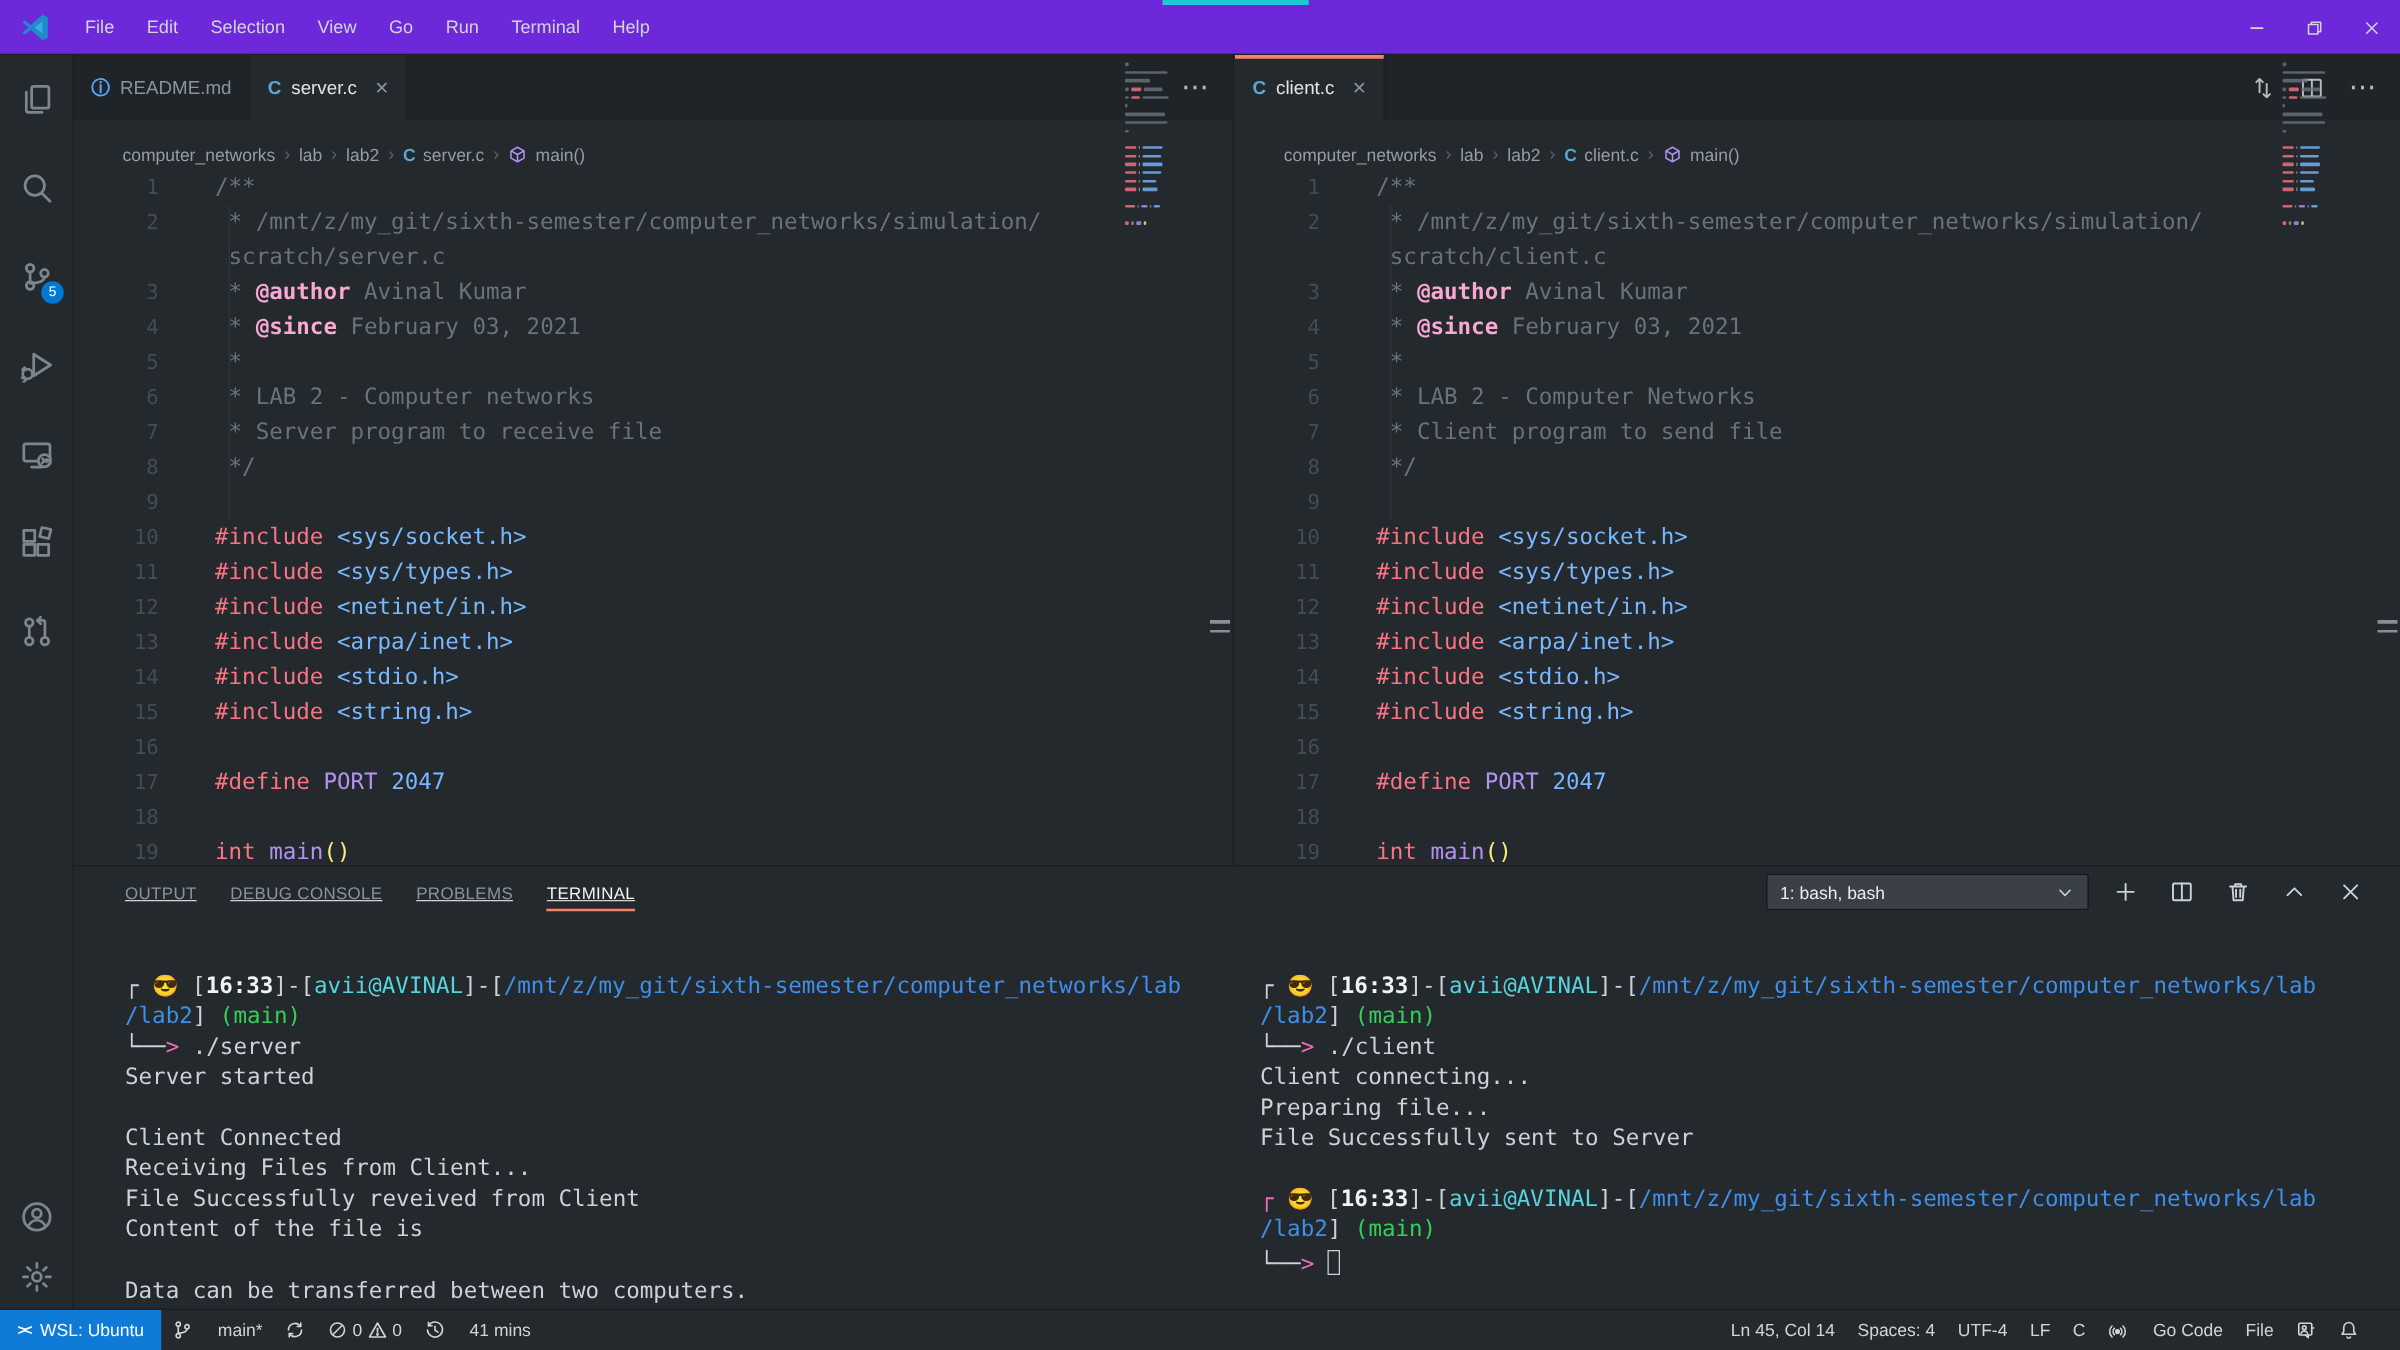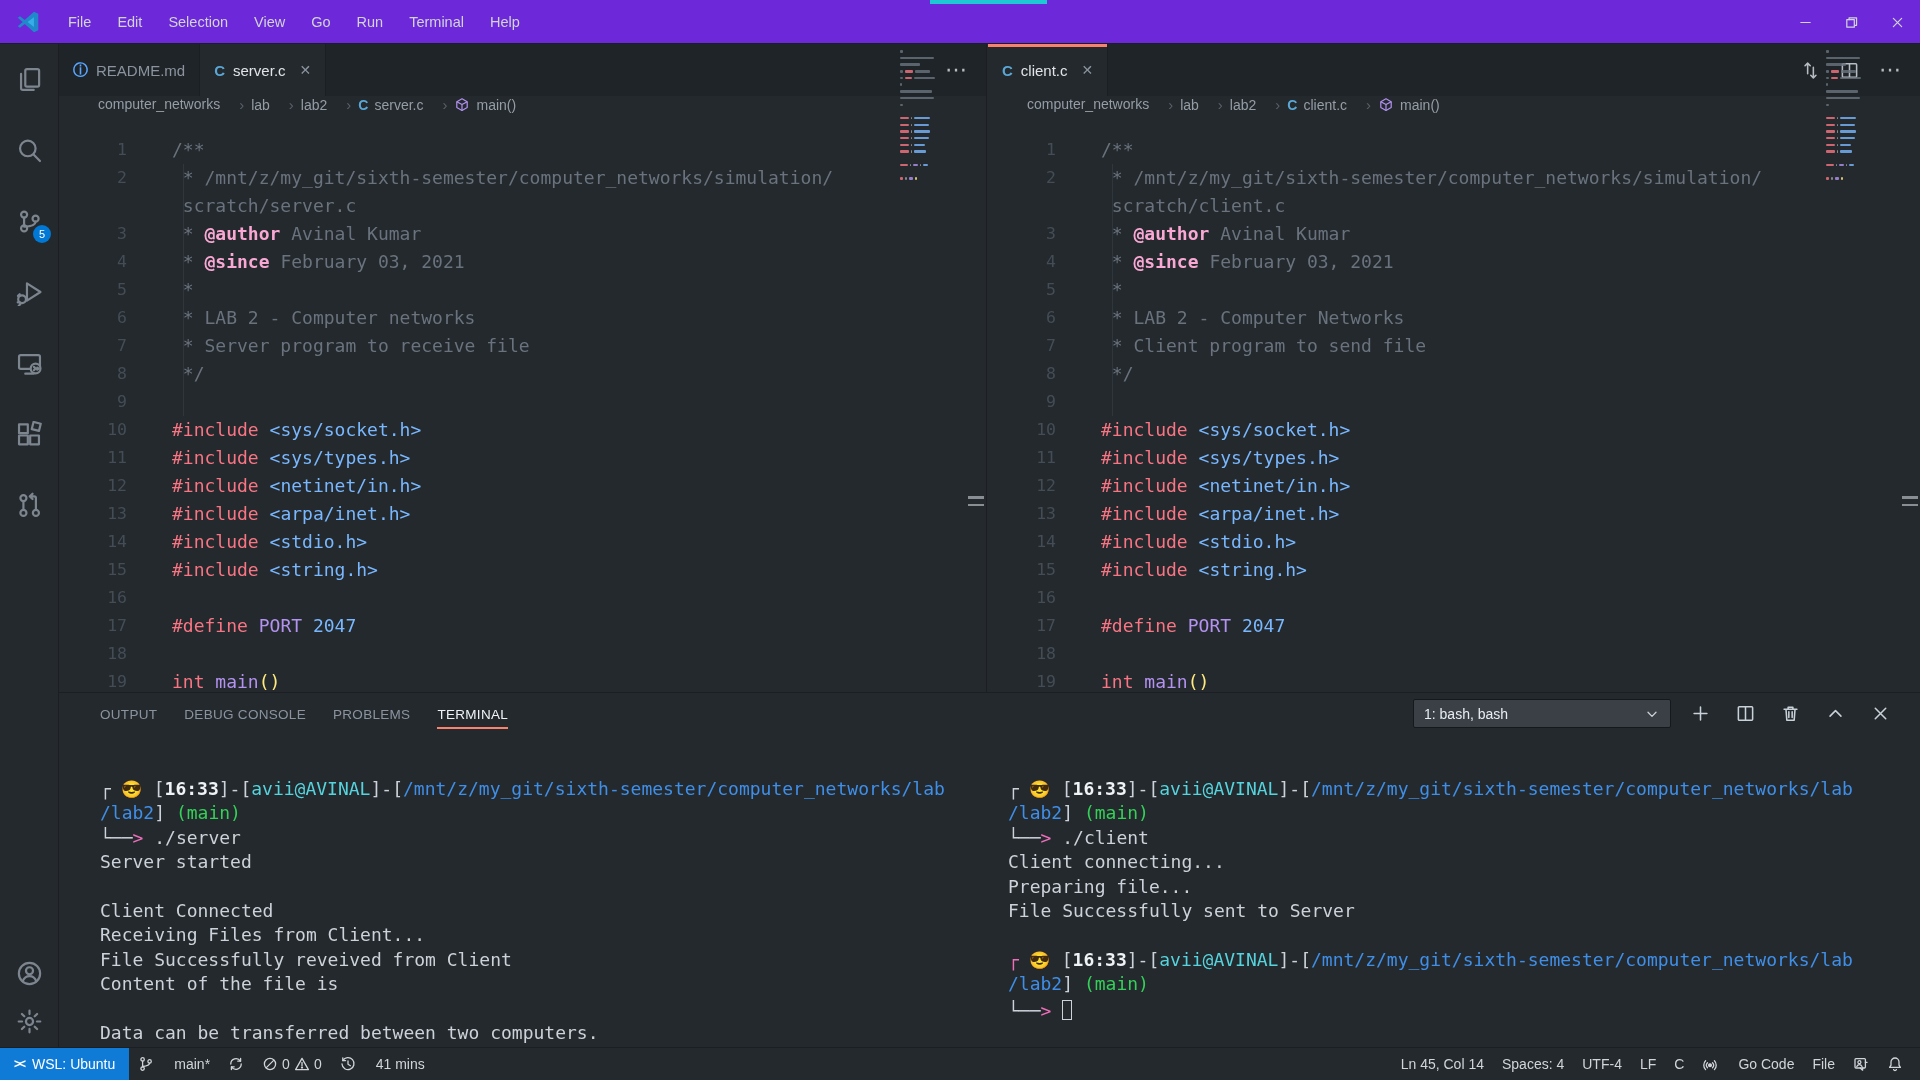--- a/index.html
+++ b/index.html
@@ -37,21 +37,21 @@
   .tabbar { height:52px; background:#1f2428; display:flex; align-items:stretch; }
   .tab { display:flex; align-items:center; padding:0 14px; font-size:15px; color:#8b949e;
     background:#1f2428; border-right:1px solid #1b1f23; cursor:pointer; position:relative; min-width:120px; }
   .tab.active { background:#24292e; color:#e1e4e8; }
   .tab.active.focused::before { content:""; position:absolute; left:0; top:0; right:0; height:2.5px; background:var(--accent); }
   .tab .tab-icon { margin-right:8px; font-size:15px; font-weight:700; }
   .tab .close { margin-left:14px; font-size:14px; color:#8b949e; }
   .tab-actions { margin-left:auto; display:flex; align-items:center; padding-right:18px; gap:20px; color:#b6bcc2; }
   .tab-actions .ticon { font-size:20px; cursor:pointer; display:flex; align-items:center; }
   .tab-actions svg { width:19px; height:19px; }
-  .breadcrumbs { height:36px; display:flex; align-items:flex-start; padding-left:39px; font-size:14px; color:#959da5;gap:12px; }
+  .breadcrumbs { height:36px; display:flex; align-items:flex-end; padding-left:39px; font-size:14px; color:#959da5; }
   .crumb { display:flex; align-items:center; cursor:pointer; }
   .crumb .sep { margin:0 7px; color:#586069; font-size:15px; }
   .crumb .c-icon { color:#5aa7d6; font-weight:700; margin-right:6px; font-size:14px; }
   .crumb .sym-icon { margin-right:6px; display:flex; }
 
   .code { position:absolute; left:0; top:92px; right:0; bottom:0;
     font-size:18px; line-height:28px; white-space:pre; }
   .code-row { display:flex; height:28px; }
   .gutter { width:68px; text-align:right; color:#444d56; flex:none; font-size:16.5px; }
   .line { margin-left:45px; color:#e1e4e8; }
@@ -61,21 +61,21 @@
   .indent-guide { position:absolute; width:1px; background:#30363d; left:124px; }
   .minimap { position:absolute; top:6px; width:40px; }
   .mm-row { height:2.5px; margin-bottom:4.2px; display:flex; gap:2px; }
   .mm-seg { height:2.5px; border-radius:1px; opacity:.8; }
   .ruler-marks { position:absolute; width:16px; }
   .ruler-marks div { height:2.5px; background:#9aa0a6; margin-bottom:5px; opacity:.85; }
 
   
   #panel { position:absolute; left:59px; top:692px; width:1861px; height:355px;
     background:#24292e; border-top:1px solid #1b1f23; }
-  #panel-tabs { position:absolute; left:41px; top:0; height:40px; display:flex; gap:27px; align-items:center; }
+  #panel-tabs { position:absolute; left:41px; top:0; height:40px; display:flex; gap:27px; align-items:center;text-decoration:underline; }
   .panel-tab { font-size:13.5px; letter-spacing:.3px; color:#8b949e; cursor:pointer; padding-top:2px; }
   .panel-tab.active { color:#f0f3f6; border-bottom:2px solid var(--accent); padding-bottom:5px; margin-bottom:-7px; }
   #term-dropdown { position:absolute; right:249px; top:6px; width:258px; height:29px; background:#3b4046;
     border:1px solid #15191d; border-radius:2px; display:flex; align-items:center; padding:0 10px;
     font-size:14px; color:#e6edf3; cursor:pointer; }
   #term-dropdown .dd-chevron { margin-left:auto; display:flex; color:#c9d1d9; }
   #panel-actions { position:absolute; right:26px; top:0; height:40px; display:flex; align-items:center; gap:17px; color:#c9d1d9; }
   #panel-actions .picon { width:28px; height:28px; display:flex; align-items:center; justify-content:center; cursor:pointer; }
   #panel-actions svg { width:19px; height:19px; }
   .terminal { position:absolute; top:84px; font-size:18px; line-height:24.4px; white-space:pre; color:#ccd2d9; }
@@ -85,21 +85,21 @@
   .tm-c { color:#56d4dd; } .tm-b { color:#3f8fe8; } .tm-g { color:#34d058; } .tm-p { color:#ef6eba; }
   .tm-e { font-size:17px; }
   .tm-cursor { display:inline-block; width:10px; height:20px; border:1.5px solid #ccd2d9; transform:translateY(3px); }
 
   
   #statusbar { position:absolute; left:0; top:1047px; width:1920px; height:33px; background:#24292e;
     border-top:1px solid #1b1f23; display:flex; align-items:center; font-size:14px; color:#d1d5da; }
   .sb-item { display:flex; align-items:center; gap:20px; padding:0 9px; height:33px; cursor:pointer; white-space:nowrap; }
   .sb-item svg { width:16px; height:16px; }
   #sb-left { display:flex; align-items:center; }
-  #sb-right { margin-left:auto; display:flex; align-items:center; padding-right:8px; }
+  #sb-right { margin-left:auto; display:flex; align-items:center; padding-right:24px; }
   .sb-remote { color:#fff; padding:0 14px; font-size:14px; gap:8px; }
   .remote-glyph { font-weight:700; font-size:12px; letter-spacing:-2px; }
   .err-group { gap:4px; }
 </style>
 </head>
 <body>
 
 <div id="titlebar">
   <svg id="vscode-logo" viewBox="0 0 24 24">
     <path fill="#2089ca" d="M17.5 2.5L9 10.2 4.6 6.8 2.5 8l4.6 4L2.5 16l2.1 1.2L9 13.8l8.5 7.7 4-1.9V4.4z"></path>

